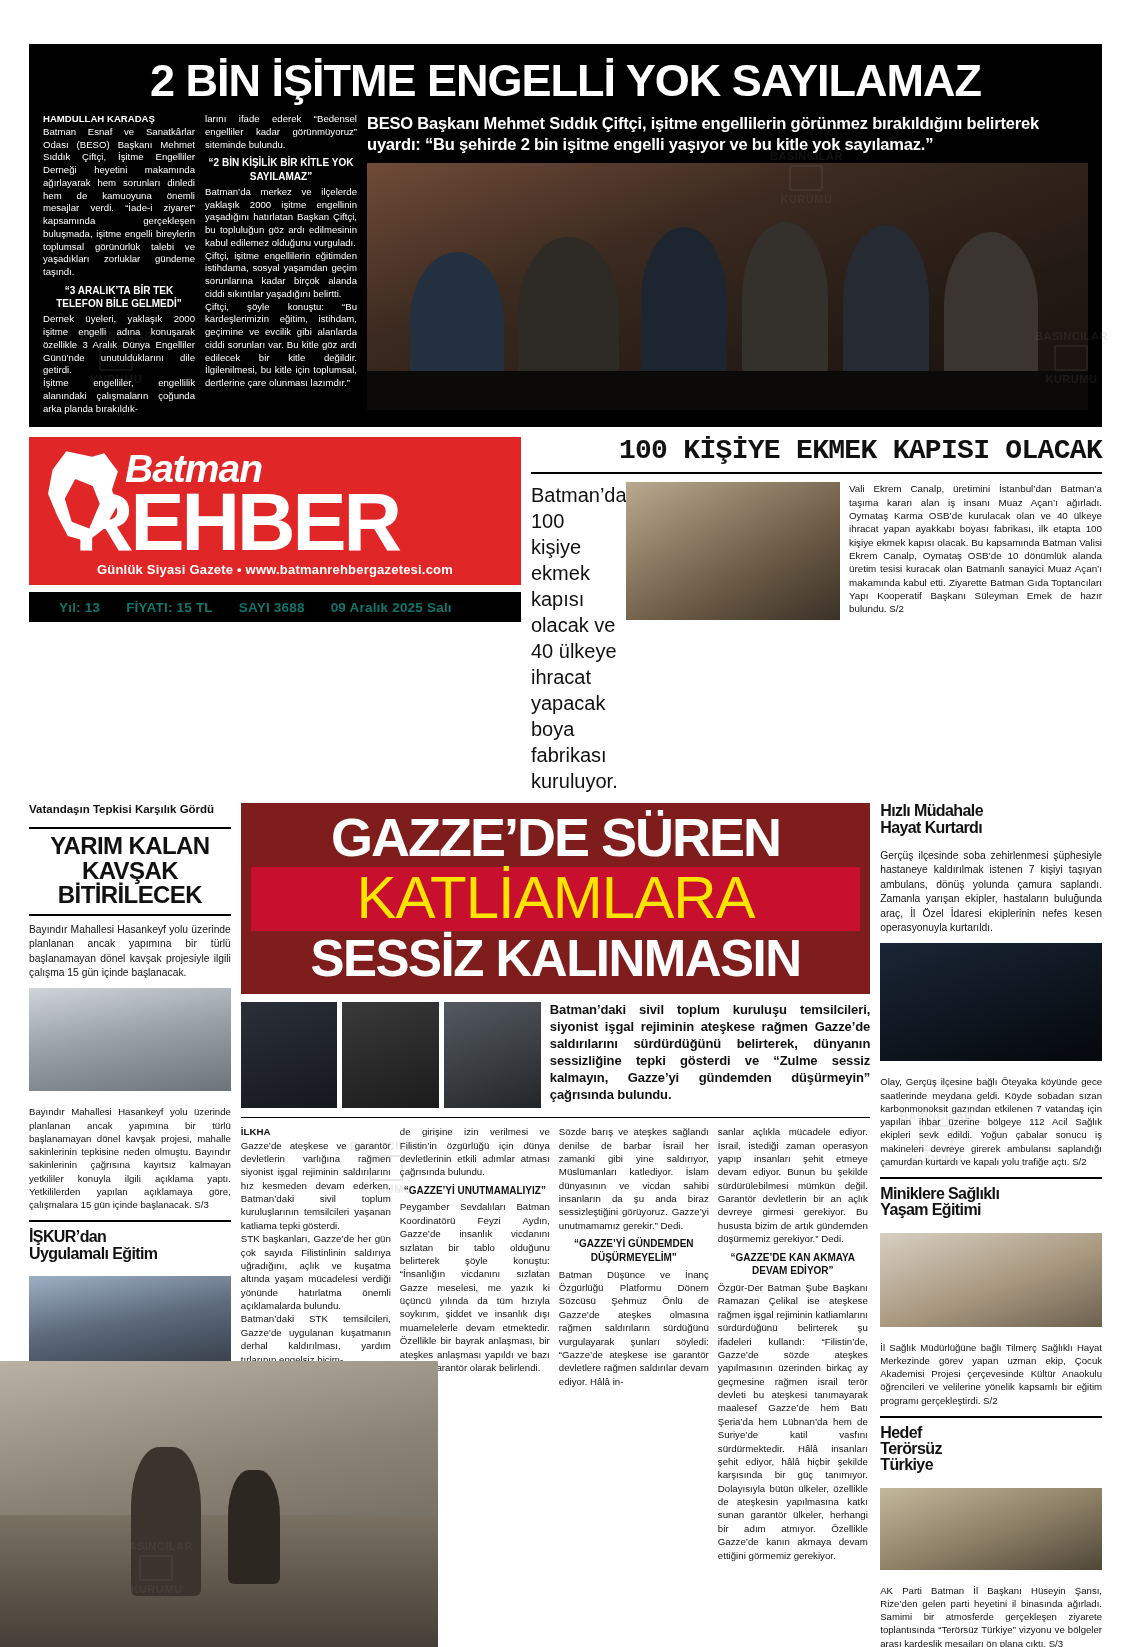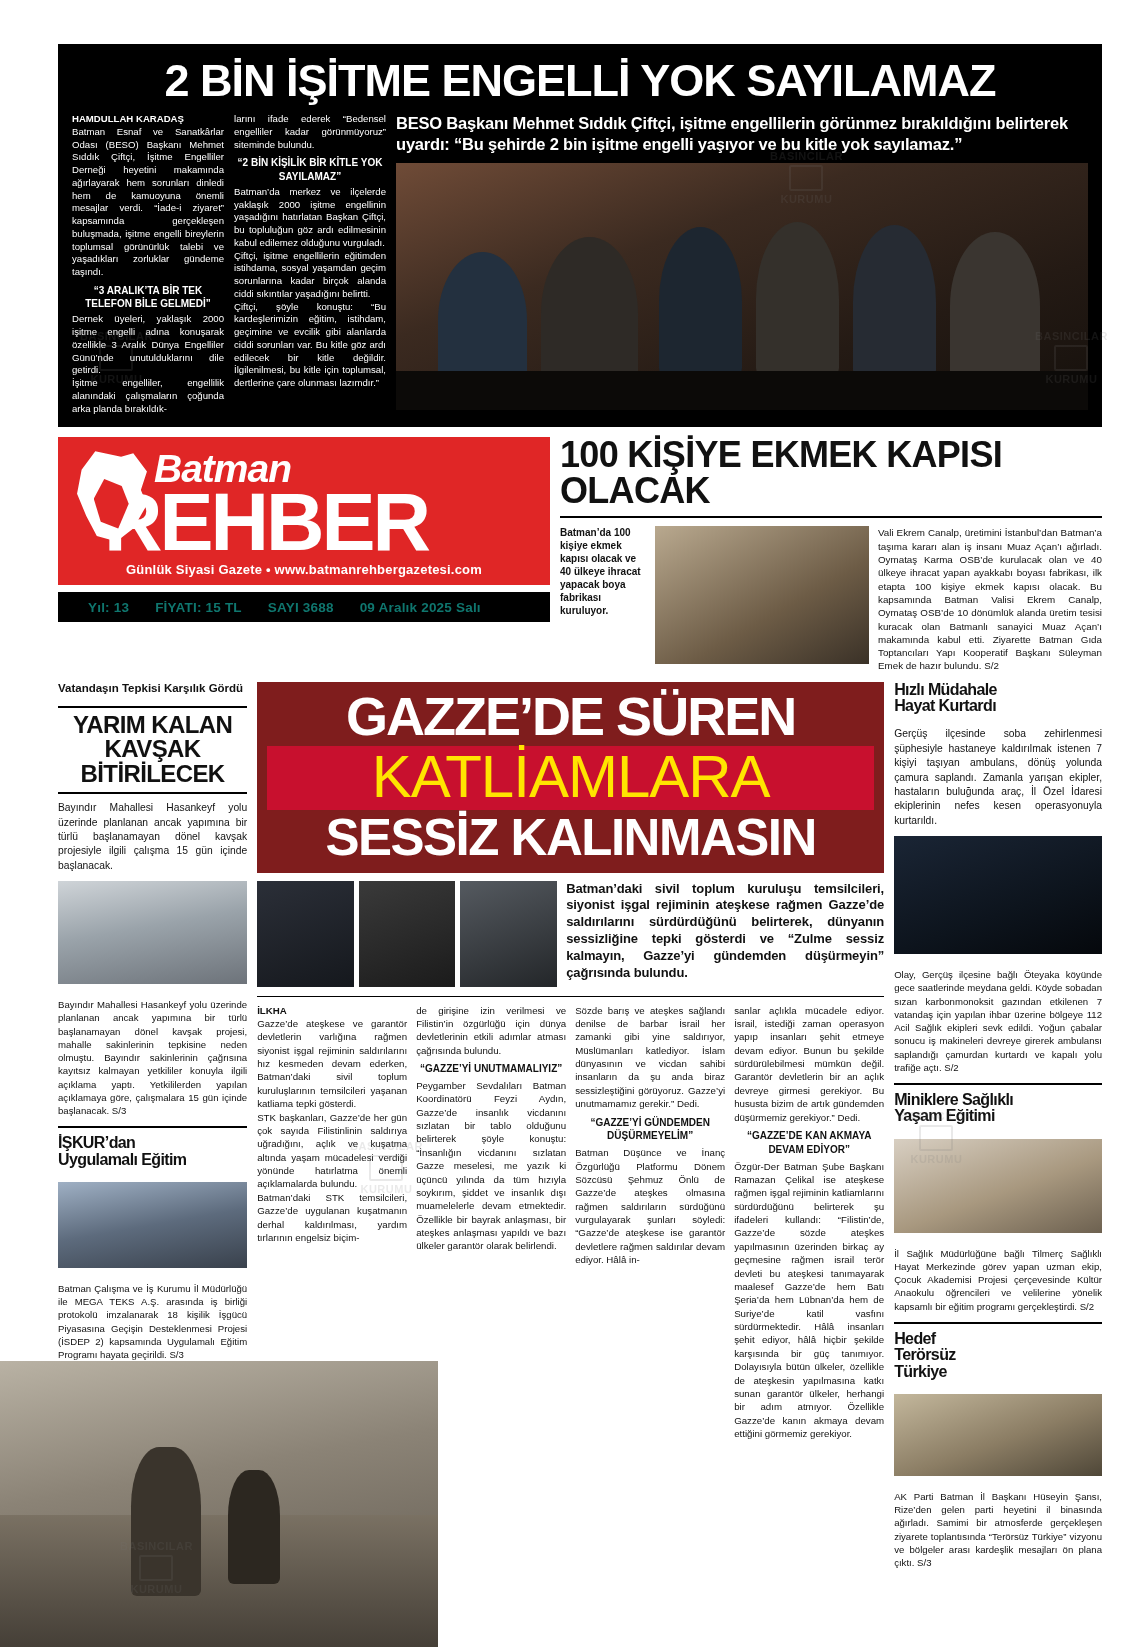--- a/index.html
+++ b/index.html
@@ -4,21 +4,21 @@
 <style>
   * { box-sizing: border-box; margin: 0; padding: 0; }
   body {
     width: 1140px; height: 1647px;
     background: #ffffff;
     font-family: "Liberation Sans", sans-serif;
     color: #111;
     position: relative;
     overflow: hidden;
   }
-  .page { width: 1140px; height: 1647px; position: relative; padding: 44px 38px 10px 58px; }
+  .page { width: 1140px; height: 1647px; position: relative; padding: 44px 38px 10px 29px; }
 
   
   .top-banner {
     background: #000; color: #fff;
     padding: 10px 14px 12px 14px;
     position: relative;
   }
   .top-headline {
     font-family: "Liberation Sans", sans-serif;
     font-weight: bold;
@@ -83,27 +83,28 @@
     background:#e02626;
     clip-path: polygon(30% 0%, 80% 14%, 100% 50%, 70% 100%, 20% 86%, 0% 40%);
   }
   .mast-bar {
     background: #000; color: #0f766e; height: 30px; margin-top: 7px;
     display: flex; align-items: center; gap: 26px;
     font-size: 13.5px; font-weight: bold; padding-left: 30px; letter-spacing: 0.2px;
   }
   .mast-right { flex: 1; }
   .mr-title {
-    font-size: 36px; font-weight: bold; text-align: left;
+    font-size: 28px; font-weight: bold; text-align: right;
     letter-spacing: -0.7px; line-height: 1; border-bottom: 2.5px solid #000;
     padding-bottom: 7px;
+    font-family: Liberation Mono, monospace;
   }
   .mr-body { display: flex; gap: 9px; margin-top: 8px; }
   .mr-lead {
-    width: 86px; font-size: 10px; font-weight: bold; line-height: 1.3;
+    width: 86px; font-size: 20px; font-weight: normal; line-height: 1.3;
   }
   .mr-photo { width: 214px; height: 138px; background: linear-gradient(150deg,#b9a98f,#6d5c46 60%,#3a3127); }
   .mr-text { flex: 1; font-size: 9.8px; line-height: 1.36; text-align: justify; }
 
   
   .grid { display: flex; gap: 10px; margin-top: 9px; }
   .col-left { width: 202px; }
   .col-mid { width: 630px; }
   .col-right { width: 222px; }
 

